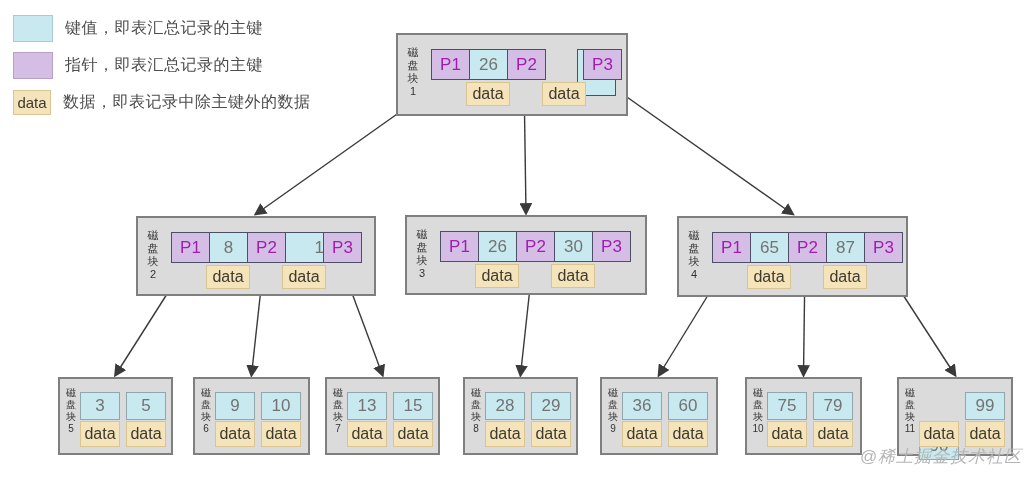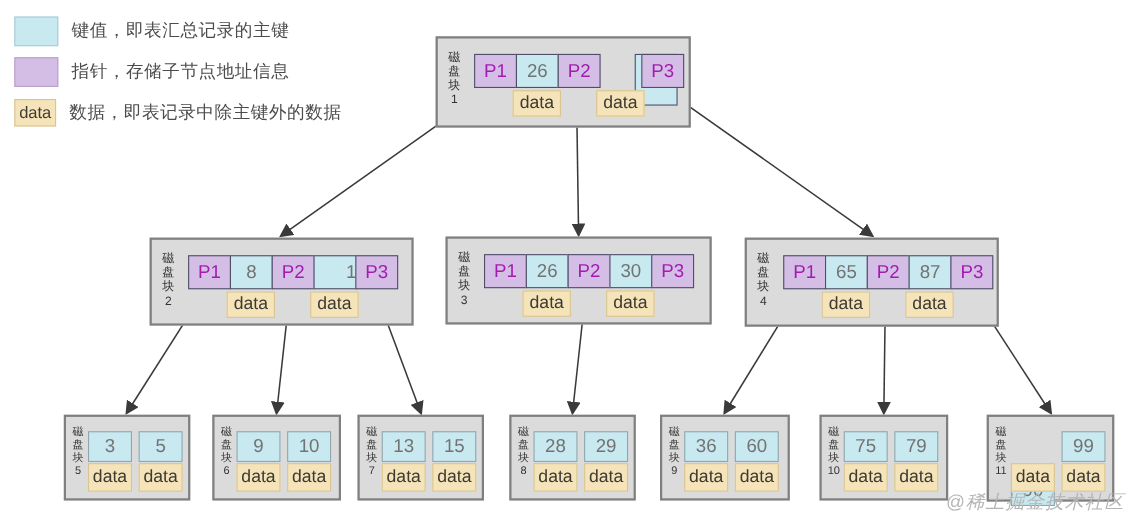--- a/index.html
+++ b/index.html
@@ -42,21 +42,21 @@
 
 <div class="canvas">
 
   <div class="legend">
     <div class="lg-row">
       <span class="sw sw-key"></span>
       <span class="lg-text">键值，即表汇总记录的主键</span>
     </div>
     <div class="lg-row">
       <span class="sw sw-pointer"></span>
-      <span class="lg-text">指针，存储子节点地址信息</span>
+      <span class="lg-text">指针，即表汇总记录的主键</span>
     </div>
     <div class="lg-row">
       <span class="sw sw-data">data</span>
       <span class="lg-text">数据，即表记录中除主键外的数据</span>
     </div>
   </div>
 
   <svg class="edges" id="edges" width="1034" height="478">
       <defs>
         <marker id="ah" markerWidth="9" markerHeight="9" refX="7" refY="4.5" orient="auto">

